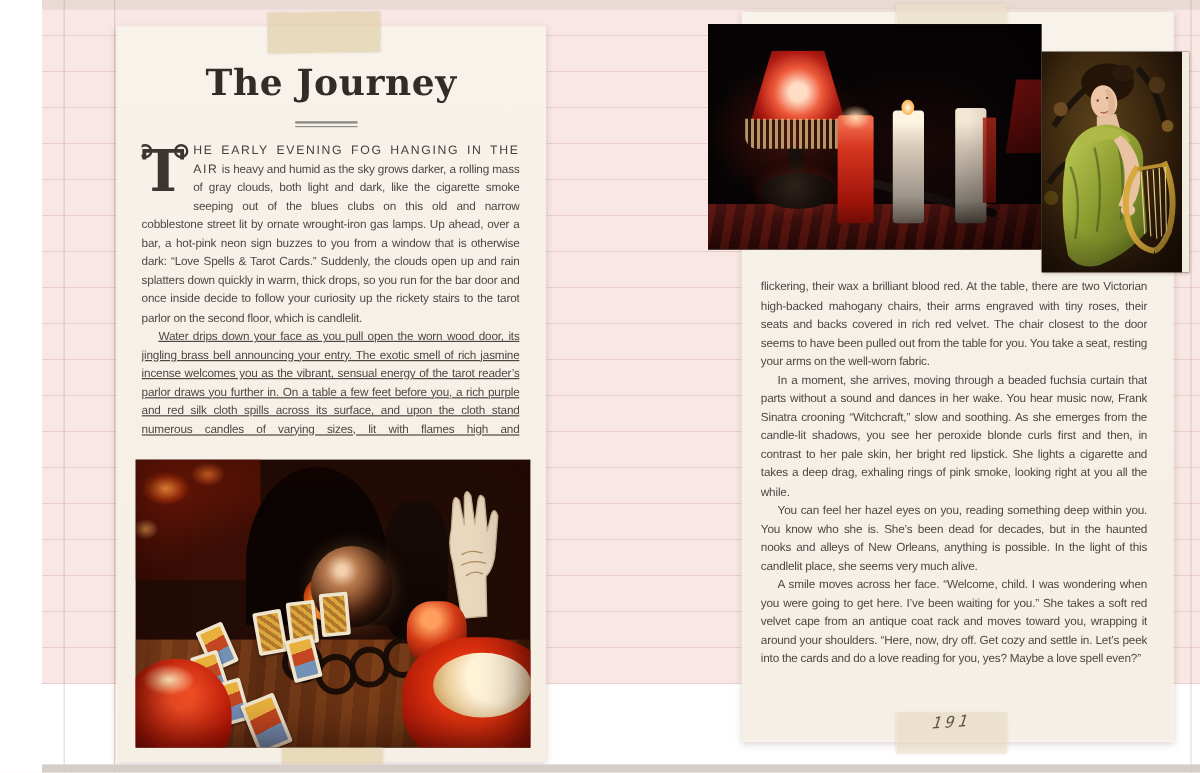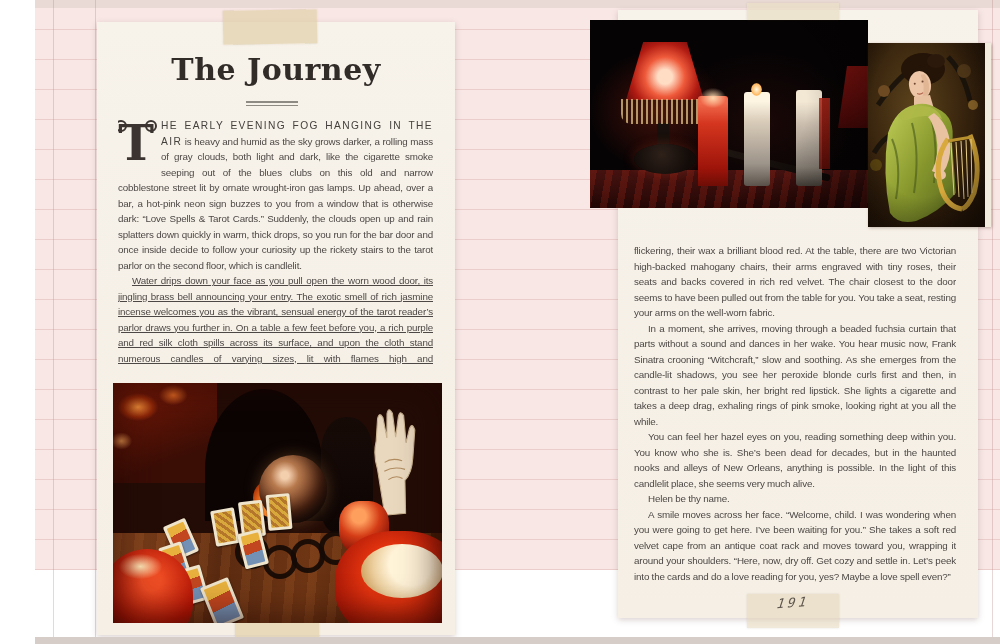--- a/index.html
+++ b/index.html
@@ -34,21 +34,21 @@
 
   
   .chapter-title{position:absolute;left:0;top:30px;width:100%;margin:0;text-align:center;
     font-family:"DejaVu Serif",serif;font-weight:700;font-size:30px;letter-spacing:.5px;color:#322c29;}
   .title-rule{position:absolute;left:50%;top:79px;width:52px;height:2px;margin-left:-30px;
     border-top:2px solid #8d8b84;border-bottom:1px solid #8d8b84;}
 
   .textblock{position:absolute;overflow:hidden;text-align:justify;color:#4d4845;
     font-size:9.8px;line-height:15.5px;letter-spacing:-.15px;word-spacing:-.2px;}
   .tb-left{left:21px;top:96px;width:315px;height:281px;}
-  .tb-right{left:16px;top:233px;width:322px;height:382px;}
+  .tb-right{left:16px;top:222px;width:322px;height:382px;}
   .par{margin:0;}
   .ind{text-indent:14px;}
   .jl{text-align-last:justify;text-decoration:underline;}
 
   .dropcap{float:left;position:relative;width:36px;height:47px;margin:3px 7px 0 0;
     font-family:"DejaVu Serif",serif;font-weight:700;font-size:48px;line-height:44px;
     text-align:center;color:#3b3430;}
   .dropcap::before,.dropcap::after{content:"";position:absolute;top:-1px;width:8px;height:8px;
     border:2px solid #3b3430;border-radius:50%;}
   .dropcap::before{left:-3px;} .dropcap::after{right:-3px;}
@@ -259,21 +259,20 @@
         <path d="M80 98 L104 94" stroke="#b8902e" stroke-width="3"></path>
         <path d="M83 100 L86 152 M88 99 L91 154 M93 98 L96 156 M98 97 L100 154 M103 96 L104 150" stroke="#ecd188" stroke-width="1"></path>
         <rect width="117" height="184" fill="url(#vinG)"></rect>
       </svg>
     </figure>
 
     <div class="textblock tb-right">
       <p class="par">flickering, their wax a brilliant blood red. At the table, there are two Victorian high-backed mahogany chairs, their arms engraved with tiny roses, their seats and backs covered in rich red velvet. The chair closest to the door seems to have been pulled out from the table for you. You take a seat, resting your arms on the well-worn fabric.</p>
       <p class="par ind">In a moment, she arrives, moving through a beaded fuchsia curtain that parts without a sound and dances in her wake. You hear music now, Frank Sinatra crooning “Witchcraft,” slow and soothing. As she emerges from the candle-lit shadows, you see her peroxide blonde curls first and then, in contrast to her pale skin, her bright red lipstick. She lights a cigarette and takes a deep drag, exhaling rings of pink smoke, looking right at you all the while.</p>
       <p class="par ind">You can feel her hazel eyes on you, reading something deep within you. You know who she is. She’s been dead for decades, but in the haunted nooks and alleys of New Orleans, anything is possible. In the light of this candlelit place, she seems very much alive.</p>
-      <p class="par ind">Helen be thy name.</p>
       <p class="par ind">A smile moves across her face. “Welcome, child. I was wondering when you were going to get here. I’ve been waiting for you.” She takes a soft red velvet cape from an antique coat rack and moves toward you, wrapping it around your shoulders. “Here, now, dry off. Get cozy and settle in. Let’s peek into the cards and do a love reading for you, yes? Maybe a love spell even?”</p>
     </div>
   </section>
 
   <div class="tape tape-tl"></div>
   <div class="tape tape-bl"></div>
   <div class="tape tape-tr"></div>
   <div class="tape tape-br">
     <span class="pagenum">191</span>
   </div>

